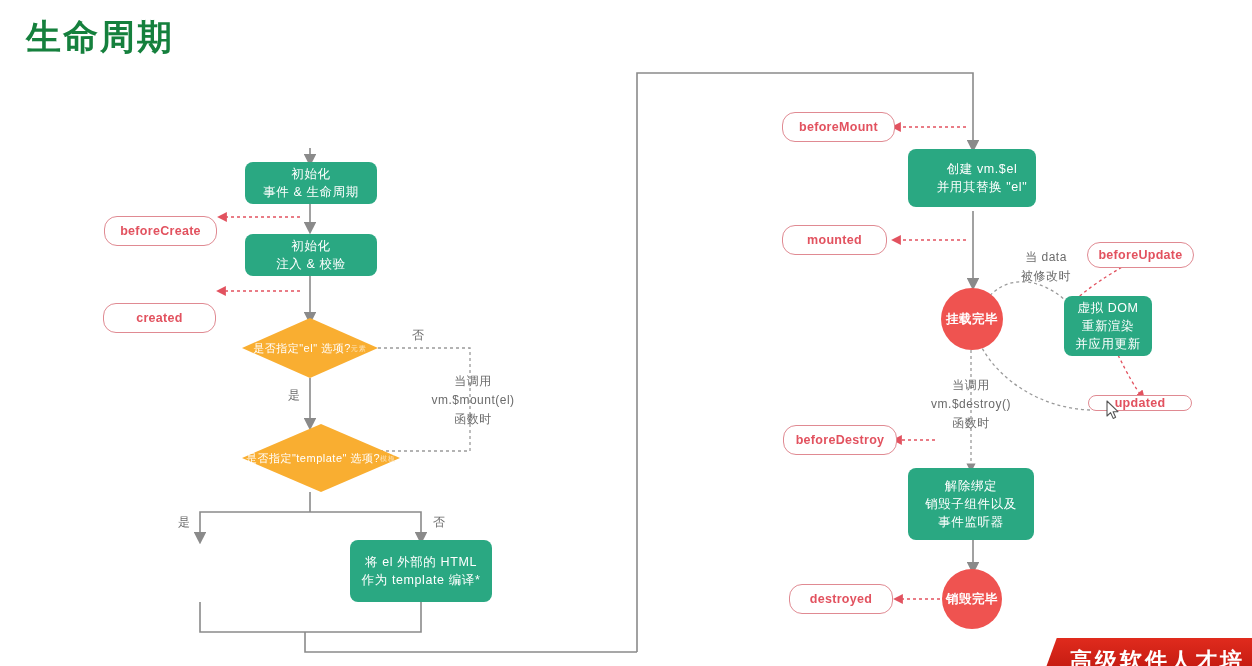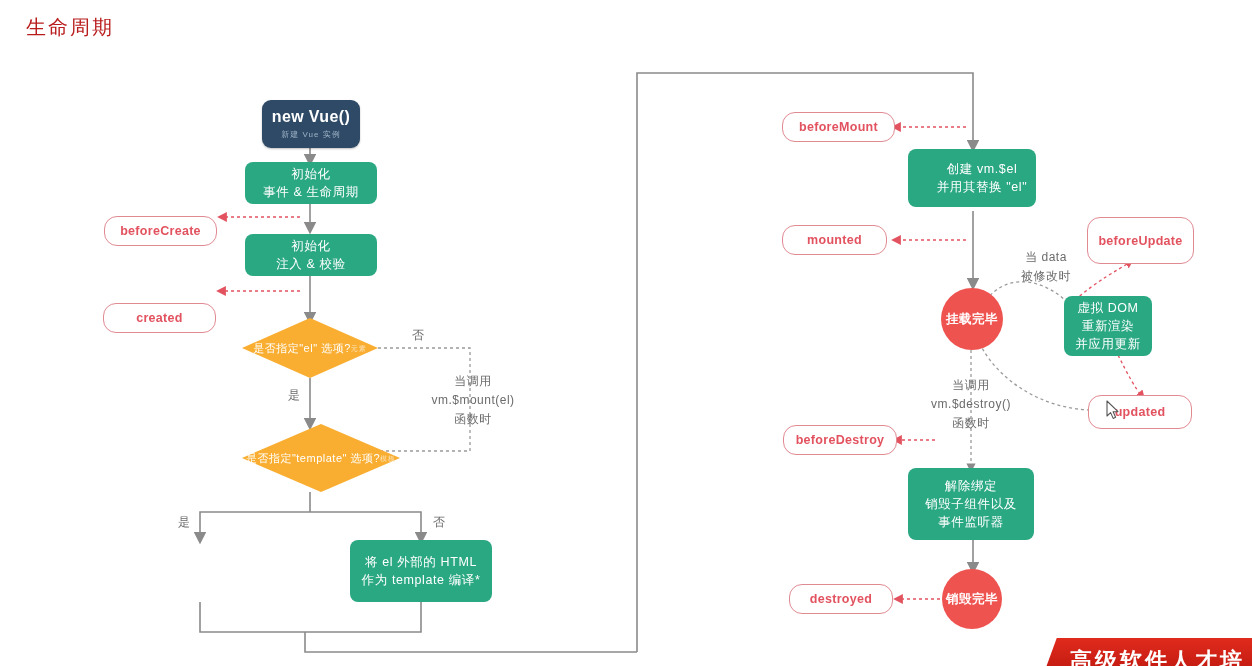--- a/index.html
+++ b/index.html
@@ -6,22 +6,22 @@
   body{
     width:1252px;height:666px;
     background:#ffffff;
     font-family:"Liberation Sans","DejaVu Sans",sans-serif;
     overflow:hidden;position:relative;
   }
   #stage{position:absolute;left:0;top:0;width:1252px;height:666px;}
 
   #title{
     position:absolute;left:26px;top:14px;
-    font-size:20px;font-weight:normal;letter-spacing:2px;
-    color:#b91c1c;
+    font-size:35px;font-weight:bold;letter-spacing:2px;
+    color:#15803d;
   }
 
   svg.lines{position:absolute;left:0;top:0;width:1252px;height:666px;}
 
   .node{position:absolute;box-sizing:border-box;display:flex;
         flex-direction:column;align-items:center;justify-content:center;
         text-align:center;}
 
   .newvue{
     background:#2e4a66;color:#ffffff;border-radius:9px;
@@ -131,24 +131,20 @@
 
     <path d="M1075,300 C1098,280 1115,272 1130,262" stroke="#e2525f" stroke-width="1.3" stroke-dasharray="3,3" fill="none" marker-end="url(#ahrs)"></path>
 
     <path d="M1118,355 C1128,375 1135,388 1142,396" stroke="#e2525f" stroke-width="1.3" stroke-dasharray="3,3" fill="none" marker-end="url(#ahrs)"></path>
 
     <path d="M1090,410 C1040,408 1000,380 982,348" stroke="#9a9a9a" stroke-width="1.3" stroke-dasharray="3,3" fill="none"></path>
 
     <line x1="971" y1="350" x2="971" y2="468" stroke="#9a9a9a" stroke-width="1.3" stroke-dasharray="3,3" marker-end="url(#ahg)"></line>
   </svg>
 
-  <div class="node newvue" style="left:262px;top:100px;width:98px;height:48px;">
-    <div class="l1">new Vue()</div>
-    <div class="l2">新建 Vue 实例</div>
-  </div>
 
   <div class="node green" style="left:245px;top:162px;width:132px;height:42px;">
     <div class="l">初始化</div>
     <div class="l">事件 &amp; 生命周期</div>
   </div>
 
   <div class="node green" style="left:245px;top:234px;width:132px;height:42px;">
     <div class="l">初始化</div>
     <div class="l">注入 &amp; 校验</div>
   </div>
@@ -212,31 +208,31 @@
 
   <div class="node circle" style="left:941px;top:288px;width:62px;height:62px;">
     <span>挂载完毕</span>
   </div>
 
   <div class="lbl multi" style="left:1008px;top:248px;width:76px;">
     <div>当 data</div>
     <div>被修改时</div>
   </div>
 
-  <div class="node hook" style="left:1087px;top:217px;width:107px;height:47px;">
+  <div class="node hook" style="left:1087px;top:242px;width:107px;height:26px;">
     <span>beforeUpdate</span>
   </div>
 
   <div class="node green" style="left:1064px;top:296px;width:88px;height:60px;">
     <div class="l">虚拟 DOM</div>
     <div class="l">重新渲染</div>
     <div class="l">并应用更新</div>
   </div>
 
-  <div class="node hook" style="left:1088px;top:395px;width:104px;height:34px;border-radius:13px;">
+  <div class="node hook" style="left:1088px;top:395px;width:104px;height:16px;border-radius:13px;">
     <span>updated</span>
   </div>
 
   <svg class="cursor" style="left:1106px;top:400px;" viewBox="0 0 14 20">
     <path d="M1,1 L1,16 L4.6,12.6 L7.2,18.4 L9.6,17.3 L7.1,11.7 L12,11.6 z" fill="#ffffff" stroke="#555555" stroke-width="1.1" stroke-linejoin="round"></path>
   </svg>
 
   <div class="lbl multi" style="left:915px;top:376px;width:112px;">
     <div>当调用</div>
     <div>vm.$destroy()</div>

